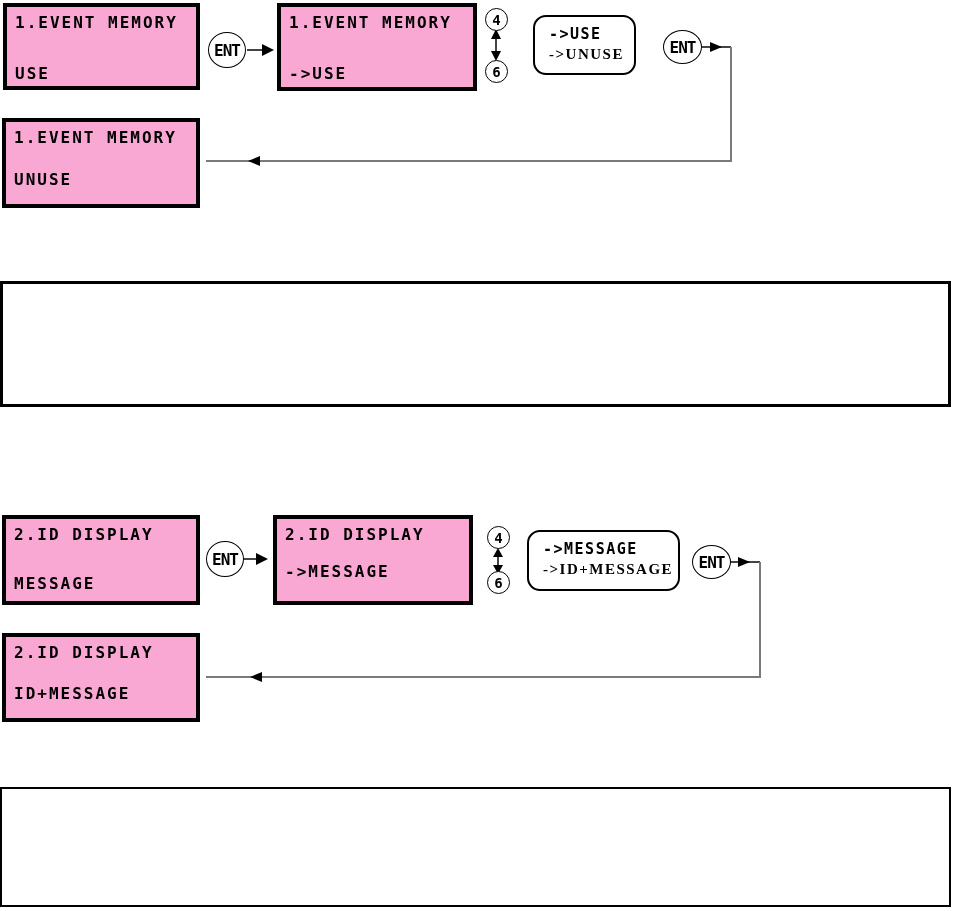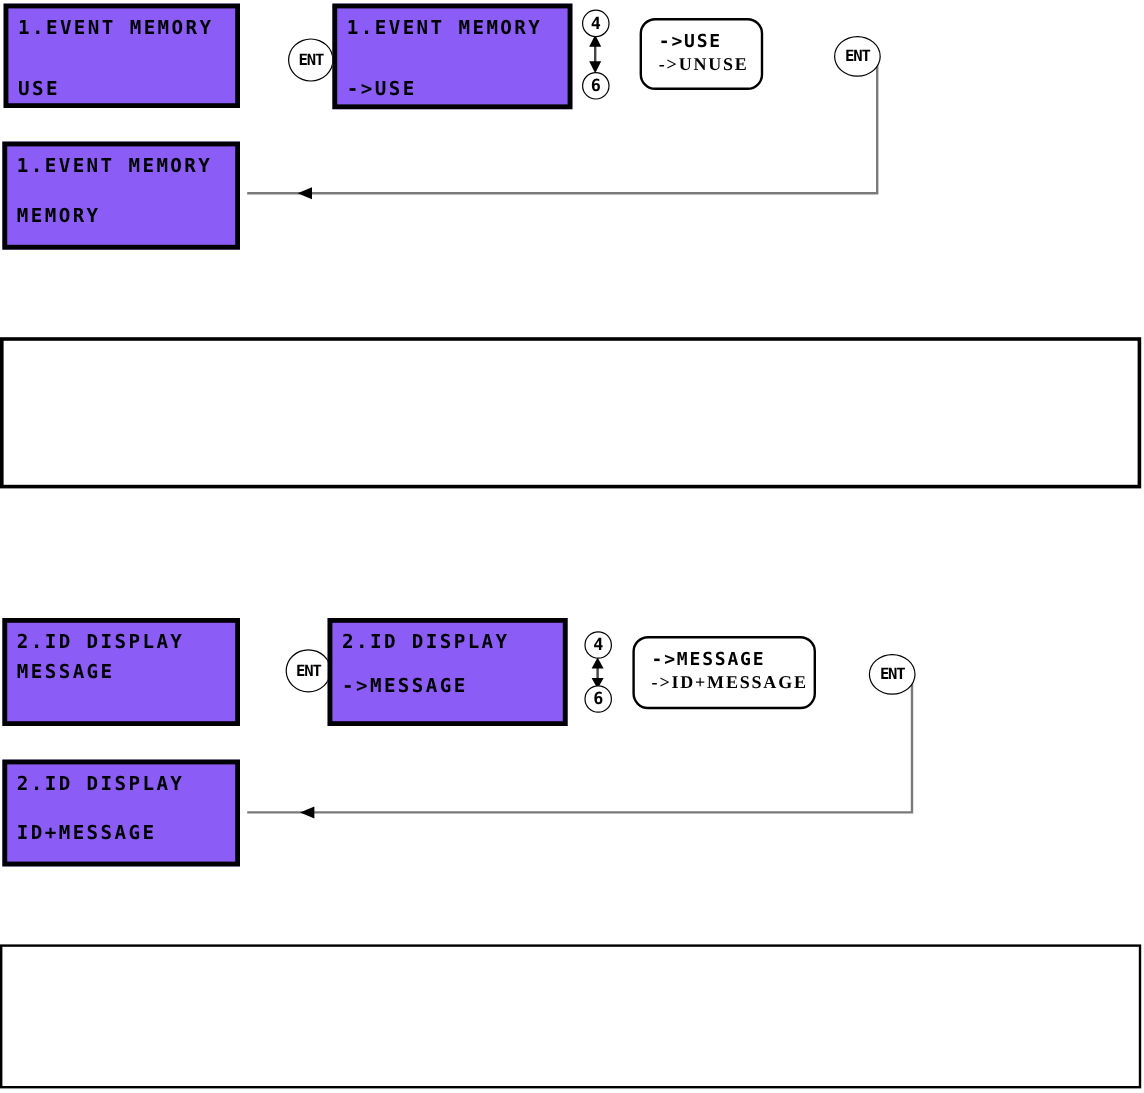--- a/index.html
+++ b/index.html
@@ -8,21 +8,21 @@
   }
   html,body{margin:0;padding:0;background:#ffffff;}
   body{
     width:953px;height:911px;position:relative;overflow:hidden;
     font-family:"DejaVu Sans Mono","Liberation Mono",monospace;
     color:var(--ink);
   }
   
   .lcd{
     position:absolute;box-sizing:border-box;
-    border:4px solid var(--ink);background:#8b5cf6;
+    border:4px solid var(--ink);background:#f9a8d4;
   }
   .lcd .l1,.lcd .l2{
     position:absolute;left:8px;white-space:pre;
     font-weight:bold;font-size:16px;letter-spacing:2px;line-height:18px;
   }
   .lcd .l1{top:7px;}
   .lcd .l2{top:58px;}
   
   .rbox{
     position:absolute;box-sizing:border-box;
@@ -34,21 +34,21 @@
   }
   .rbox .o1{top:8px;}
   .rbox .o2{top:28px;font-family:Liberation Serif, serif;}
   
   .key{
     position:absolute;box-sizing:border-box;background:#fff;
     border:1.5px solid var(--ink);border-radius:50%;
     display:flex;align-items:center;justify-content:center;
     font-weight:bold;
   }
-  .key.ent{font-size:13px;letter-spacing:-1px;margin-left:32px;}
+  .key.ent{font-size:16px;letter-spacing:-1px;}
   .key.num{font-size:14px;}
   
   .note{position:absolute;box-sizing:border-box;background:#fff;}
   .note.thick{border:3px solid var(--ink);}
   .note.thin{border:2px solid var(--ink);}
   
   svg.wires{position:absolute;left:0;top:0;pointer-events:none;}
   .conn{stroke:var(--connector);stroke-width:2;fill:none;}
   .stub{stroke:#444444;stroke-width:2;fill:none;}
   .head{fill:var(--ink);stroke:none;}
@@ -120,30 +120,30 @@
   <span class="o1">-&gt;USE</span>
   <span class="o2">-&gt;UNUSE</span>
 </div>
 
 <div class="key ent" style="left:663px;top:30px;width:39px;height:34px;">
   <span>ENT</span>
 </div>
 
 <div class="lcd" style="left:2px;top:118px;width:198px;height:90px;">
   <span class="l1">1.EVENT MEMORY</span>
-  <span class="l2" style="top:49px;">MEMORY</span>
+  <span class="l2" style="top:49px;">UNUSE</span>
 </div>
 
 <div class="note thick" style="left:0px;top:281px;width:951px;height:126px;">
   <span></span>
 </div>
 
 <div class="lcd" style="left:2px;top:515px;width:198px;height:90px;">
   <span class="l1">2.ID DISPLAY</span>
-  <span class="l2" style="top:32px;">MESSAGE</span>
+  <span class="l2" style="top:56px;">MESSAGE</span>
 </div>
 
 <div class="key ent" style="left:206px;top:541px;width:38px;height:36px;">
   <span>ENT</span>
 </div>
 
 <div class="lcd" style="left:273px;top:515px;width:200px;height:90px;">
   <span class="l1">2.ID DISPLAY</span>
   <span class="l2" style="top:44px;">-&gt;MESSAGE</span>
 </div>

